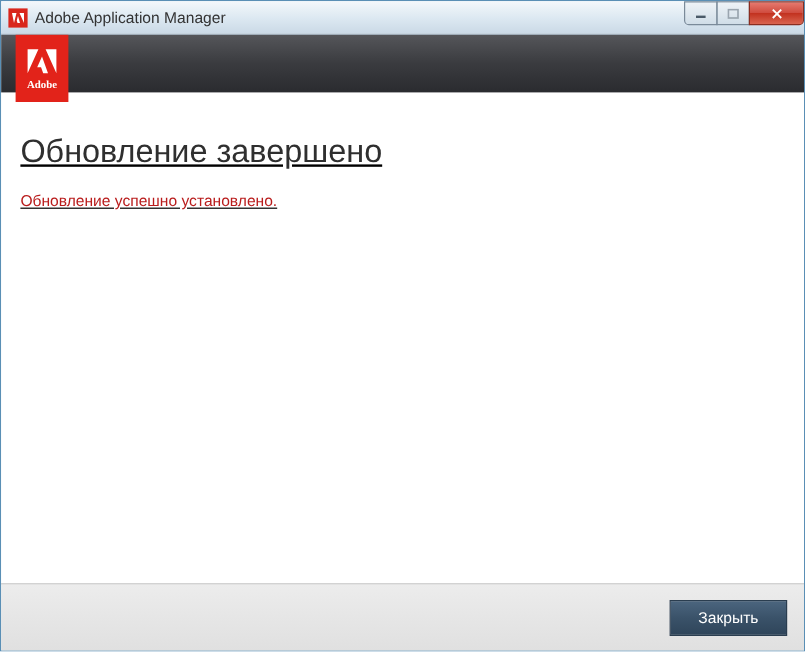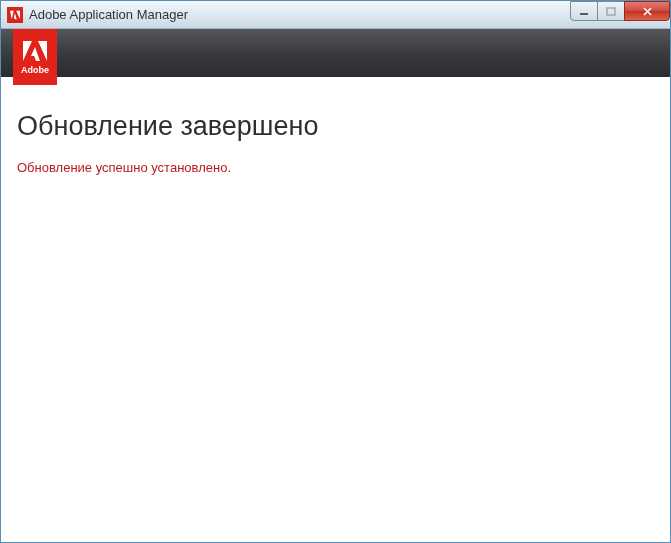--- a/index.html
+++ b/index.html
@@ -84,20 +84,21 @@
     .win-btn svg {
       width: 11px;
       height: 9px;
     }
     .header-bar {
       height: 48px;
       background: linear-gradient(to bottom, #55565a 0%, #3a3b3f 50%, #2a2b2f 100%);
       display: flex;
       align-items: flex-start;
       position: relative;
+      font-family: Liberation Serif, serif;
     }
     .adobe-logo {
       width: 44px;
       height: 56px;
       background: #e2231a;
       margin-left: 12px;
       display: flex;
       flex-direction: column;
       align-items: center;
       justify-content: center;
@@ -111,20 +112,21 @@
     .adobe-logo-text {
       color: #fff;
       font-size: 9px;
       font-weight: bold;
       margin-top: 2px;
     }
     .content {
       flex: 1;
       padding: 28px 16px 10px 16px;
       background: #fff;
+      text-decoration: underline;
     }
     .heading {
       font-size: 27px;
       font-weight: normal;
       color: #2f2f2f;
       margin-bottom: 18px;
       margin-top: 6px;
     }
     .message {
       font-size: 13px;
@@ -188,14 +190,17 @@
       </svg>
       <span class="adobe-logo-text">Adobe</span>
     </div>
   </div>
 
   <div class="content">
     <h1 class="heading">Обновление завершено</h1>
     <p class="message">Обновление успешно установлено.</p>
   </div>
 
+  <div class="footer">
+    <button class="btn-primary">Закрыть</button>
+  </div>
 
 </div>
 
 </body></html>

